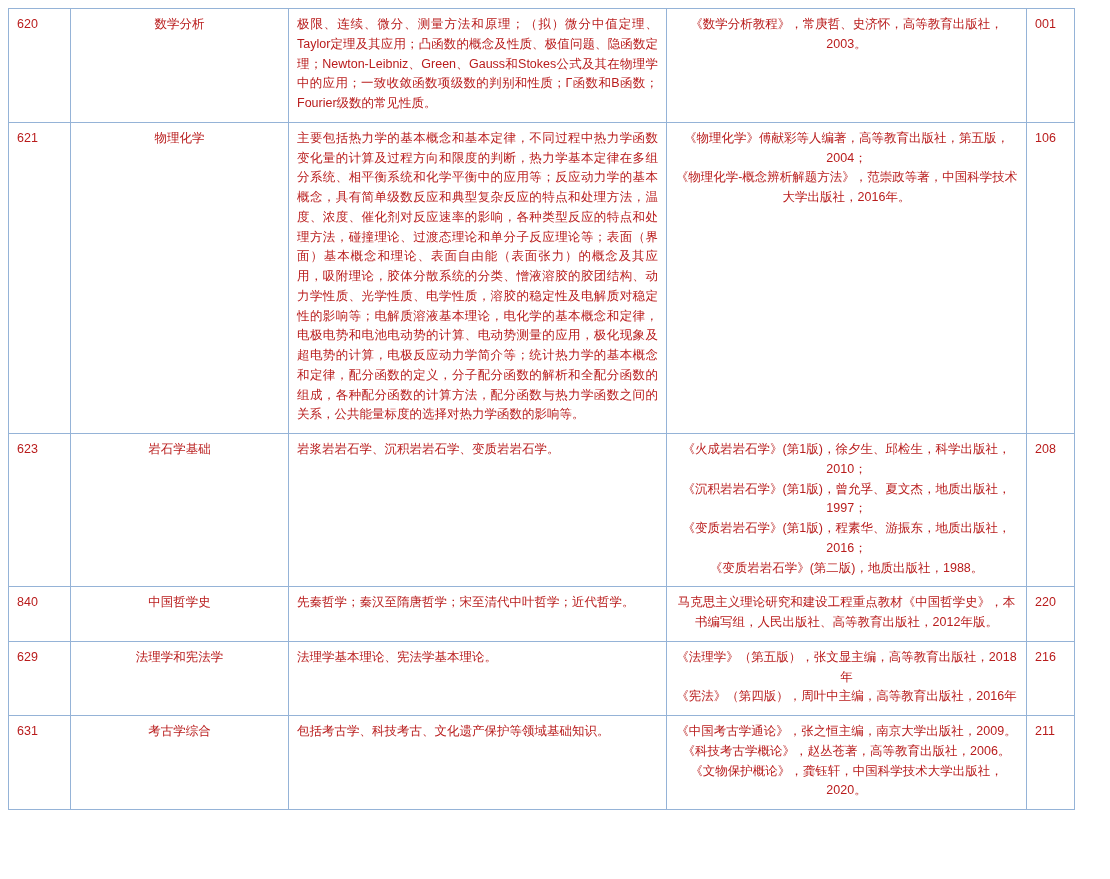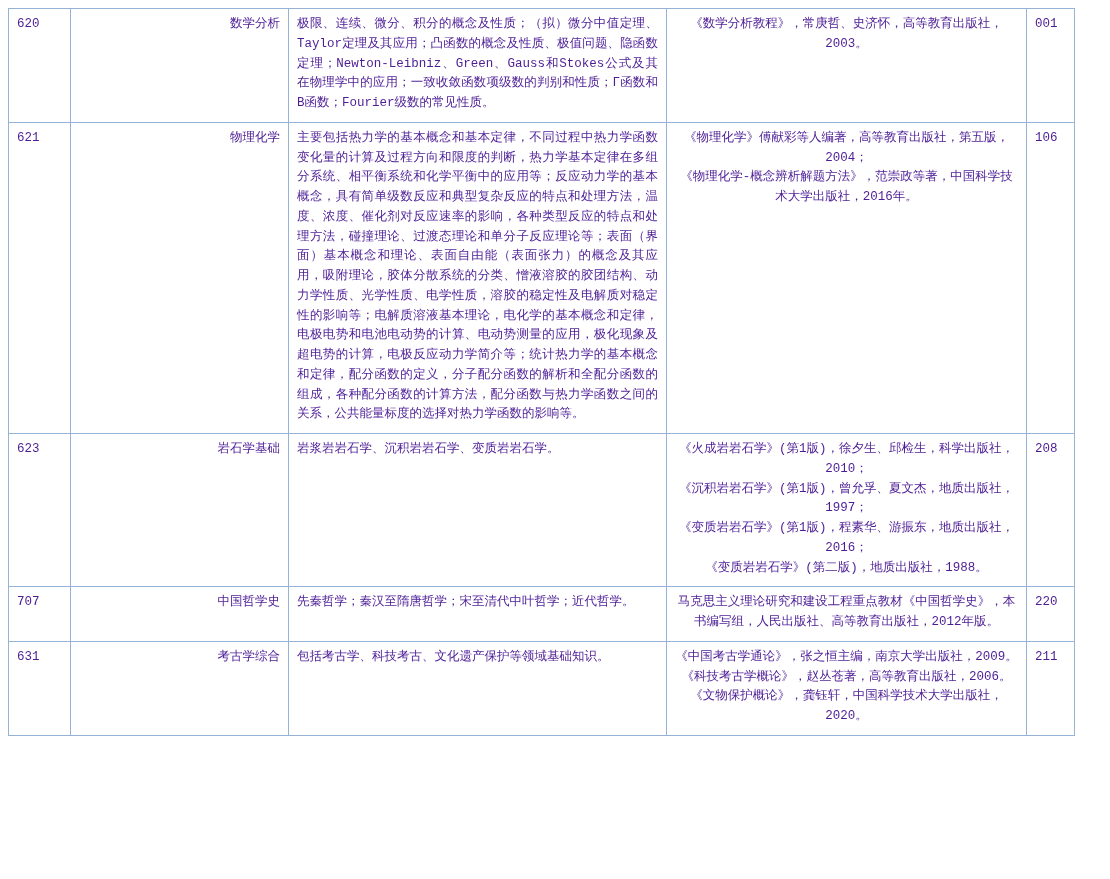--- a/index.html
+++ b/index.html
@@ -20,33 +20,32 @@
     border-collapse:collapse;
     width:1066px;
     margin:8px 0 0 8px;
     table-layout:fixed;
   }
   table.exam td{
     border:1px solid #95b3d7;
     vertical-align:top;
     padding:6px 8px 8px 8px;
     line-height:1.58;
-    color:#4c1d95;
+    color:#b91c1c;
     font-size:12.5px;
     word-break:break-word;
-    font-family:Liberation Mono, monospace;
   }
   col.c-code{width:62px;}
   col.c-name{width:218px;}
   col.c-scope{width:378px;}
   col.c-ref{width:360px;}
   col.c-num{width:48px;}
 
   td.code{text-align:left;padding-left:9px;}
-  td.name{text-align:right;padding-left:10px;}
+  td.name{text-align:center;padding-left:10px;}
   td.scope{text-align:justify;}
   td.ref{text-align:center;}
   td.num{text-align:left;padding-left:9px;margin-top:7px;}
 
   .line{display:block;}
 </style>
 </head>
 <body>
 
 <div class="sheet">
@@ -56,21 +55,21 @@
         <col class="c-name">
         <col class="c-scope">
         <col class="c-ref">
         <col class="c-num">
     </colgroup>
     <tbody>
 
       <tr>
         <td class="code">620</td>
         <td class="name">数学分析</td>
-        <td class="scope">极限、连续、微分、积分的概念及性质；（拟）微分中值定理、Taylor定理及其应用；凸函数的概念及性质、极值问题、隐函数定理；Newton-Leibniz、Green、Gauss和Stokes公式及其在物理学中的应用；一致收敛函数项级数的判别和性质；Γ函数和B函数；Fourier级数的常见性质。</td>
+        <td class="scope">极限、连续、微分、测量方法和原理；（拟）微分中值定理、Taylor定理及其应用；凸函数的概念及性质、极值问题、隐函数定理；Newton-Leibniz、Green、Gauss和Stokes公式及其在物理学中的应用；一致收敛函数项级数的判别和性质；Γ函数和B函数；Fourier级数的常见性质。</td>
         <td class="ref">
           <span class="line">《数学分析教程》，常庚哲、史济怀，高等教育出版社，2003。</span>
         </td>
         <td class="num">001</td>
       </tr>
 
       <tr>
         <td class="code">621</td>
         <td class="name">物理化学</td>
         <td class="scope">主要包括热力学的基本概念和基本定律，不同过程中热力学函数变化量的计算及过程方向和限度的判断，热力学基本定律在多组分系统、相平衡系统和化学平衡中的应用等；反应动力学的基本概念，具有简单级数反应和典型复杂反应的特点和处理方法，温度、浓度、催化剂对反应速率的影响，各种类型反应的特点和处理方法，碰撞理论、过渡态理论和单分子反应理论等；表面（界面）基本概念和理论、表面自由能（表面张力）的概念及其应用，吸附理论，胶体分散系统的分类、憎液溶胶的胶团结构、动力学性质、光学性质、电学性质，溶胶的稳定性及电解质对稳定性的影响等；电解质溶液基本理论，电化学的基本概念和定律，电极电势和电池电动势的计算、电动势测量的应用，极化现象及超电势的计算，电极反应动力学简介等；统计热力学的基本概念和定律，配分函数的定义，分子配分函数的解析和全配分函数的组成，各种配分函数的计算方法，配分函数与热力学函数之间的关系，公共能量标度的选择对热力学函数的影响等。</td>
@@ -88,30 +87,40 @@
         <td class="ref">
           <span class="line">《火成岩岩石学》(第1版)，徐夕生、邱检生，科学出版社，2010；</span>
           <span class="line">《沉积岩岩石学》(第1版)，曾允孚、夏文杰，地质出版社，1997；</span>
           <span class="line">《变质岩岩石学》(第1版)，程素华、游振东，地质出版社，2016；</span>
           <span class="line">《变质岩岩石学》(第二版)，地质出版社，1988。</span>
         </td>
         <td class="num">208</td>
       </tr>
 
       <tr>
-        <td class="code">707</td>
+        <td class="code">840</td>
         <td class="name">中国哲学史</td>
         <td class="scope">先秦哲学；秦汉至隋唐哲学；宋至清代中叶哲学；近代哲学。</td>
         <td class="ref">
           <span class="line">马克思主义理论研究和建设工程重点教材《中国哲学史》，本书编写组，人民出版社、高等教育出版社，2012年版。</span>
         </td>
         <td class="num">220</td>
       </tr>
 
 
+      <tr>
+        <td class="code">629</td>
+        <td class="name">法理学和宪法学</td>
+        <td class="scope">法理学基本理论、宪法学基本理论。</td>
+        <td class="ref">
+          <span class="line">《法理学》（第五版），张文显主编，高等教育出版社，2018年</span>
+          <span class="line">《宪法》（第四版），周叶中主编，高等教育出版社，2016年</span>
+        </td>
+        <td class="num">216</td>
+      </tr>
 
       <tr>
         <td class="code">631</td>
         <td class="name">考古学综合</td>
         <td class="scope">包括考古学、科技考古、文化遗产保护等领域基础知识。</td>
         <td class="ref">
           <span class="line">《中国考古学通论》，张之恒主编，南京大学出版社，2009。</span>
           <span class="line">《科技考古学概论》，赵丛苍著，高等教育出版社，2006。</span>
           <span class="line">《文物保护概论》，龚钰轩，中国科学技术大学出版社，2020。</span>
         </td>

